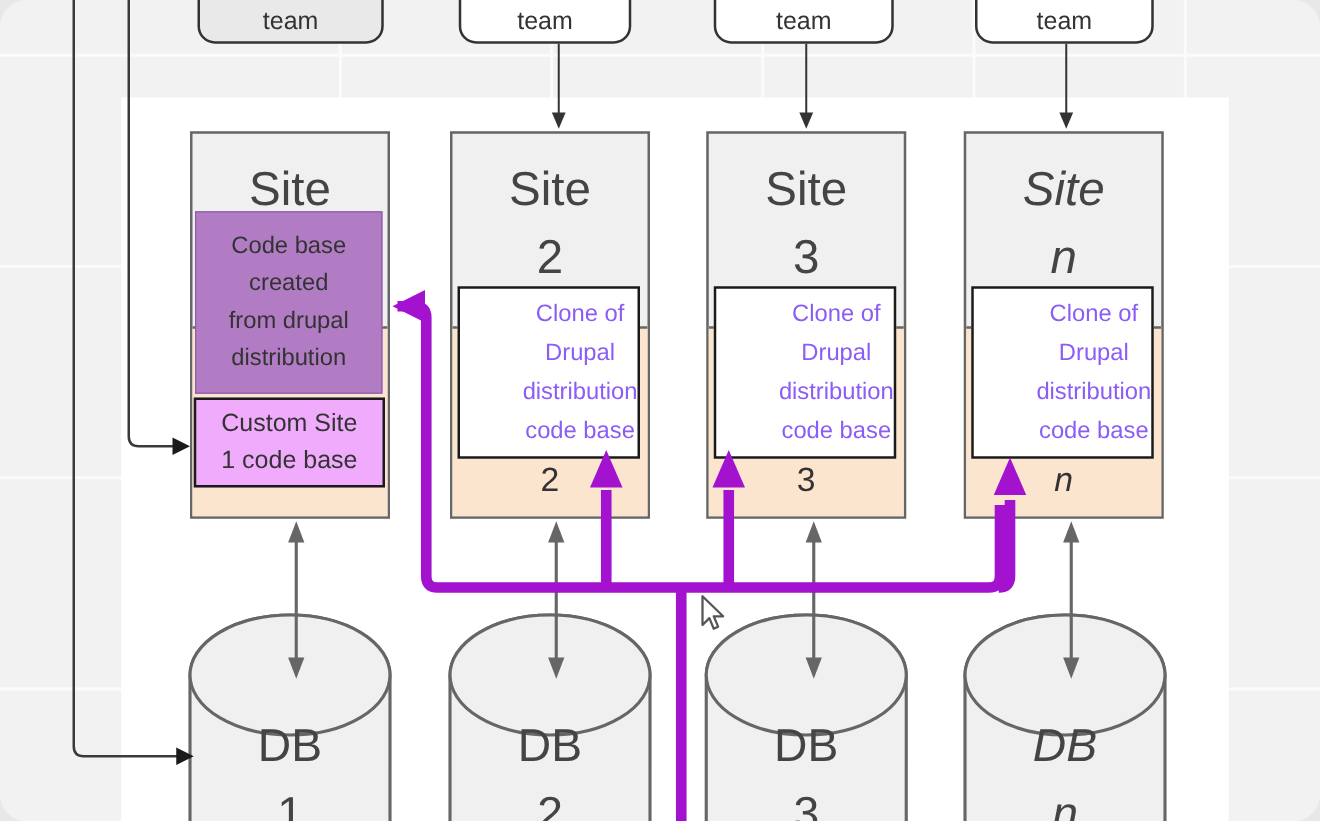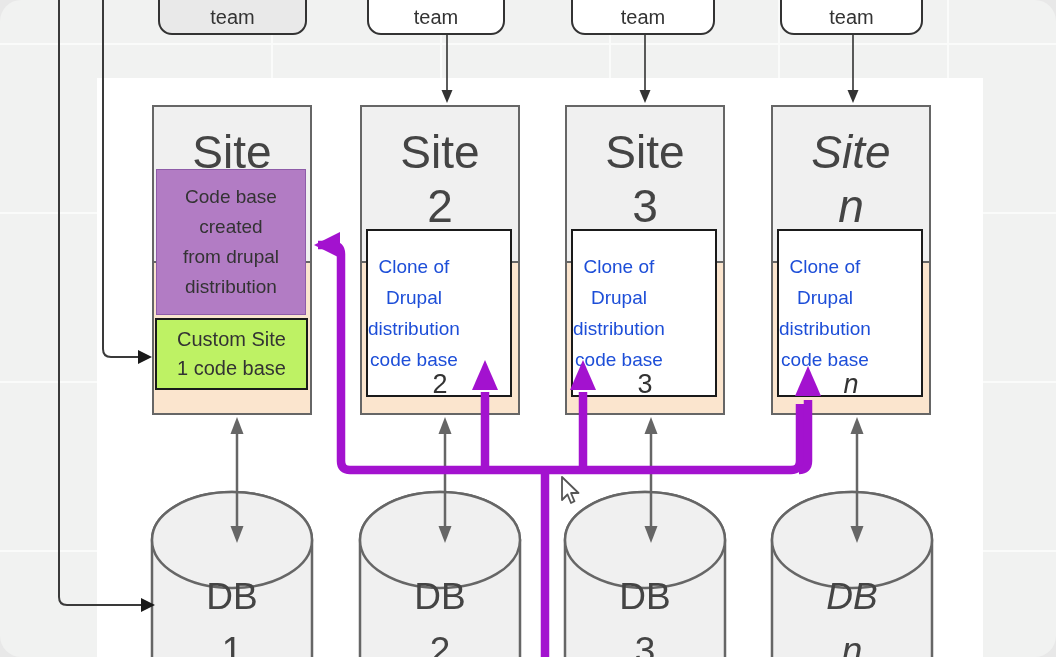--- a/index.html
+++ b/index.html
@@ -30,41 +30,41 @@
   .site{
     position:absolute;top:105px;width:160px;height:310px;box-sizing:border-box;
     background:#f0f0f0;border:2.5px solid #666;z-index:3;
   }
   .site .peach{
     position:absolute;left:0;right:0;bottom:0;height:150px;
     background:#fbe5ce;border-top:2px solid #666;
   }
   .site .title{
     position:absolute;left:0;right:0;top:18px;text-align:center;
-    font-size:46px;line-height:54px;color:#444;white-space:pre-line;
+    font-size:38px;line-height:54px;color:#444;white-space:pre-line;
   }
   .clone-box{
-    position:absolute;left:4px;top:122px;width:146px;height:168px;box-sizing:border-box;
+    position:absolute;left:4px;top:122px;width:146px;height:138px;box-sizing:border-box;
     background:#ffffff;border:2.5px solid #1a1a1a;
-    display:flex;align-items:center;justify-content:flex-start;text-align:center;
-    font-size:19px;line-height:31px;color:#1d4ed8;white-space:pre-line;
+    display:flex;align-items:center;justify-content:flex-end;text-align:center;
+    font-size:19px;line-height:31px;color:#8b5cf6;white-space:pre-line;
   }
   .base-number{
     position:absolute;left:0;right:0;top:262px;text-align:center;
     font-size:27px;line-height:30px;color:#333;
   }
   .code-box{
     position:absolute;left:2px;top:62px;width:150px;height:146px;box-sizing:border-box;
     background:#b27cc4;border:1.5px solid #8e5ca8;
     display:flex;align-items:center;justify-content:center;text-align:center;
     font-size:19px;line-height:30px;color:#333;white-space:pre-line;
   }
   .custom-box{
     position:absolute;left:1px;top:211px;width:153px;height:72px;box-sizing:border-box;
-    background:#bef264;border:2.5px solid #1a1a1a;
+    background:#f0abfc;border:2.5px solid #1a1a1a;
     display:flex;align-items:center;justify-content:center;text-align:center;
     font-size:20px;line-height:29px;color:#333;white-space:pre-line;
   }
   .db-label{
     position:absolute;top:570px;width:160px;text-align:center;z-index:3;
     font-size:37px;line-height:54px;color:#444;white-space:pre-line;
   }
   .italic{font-style:italic;}
 </style>
 </head>

